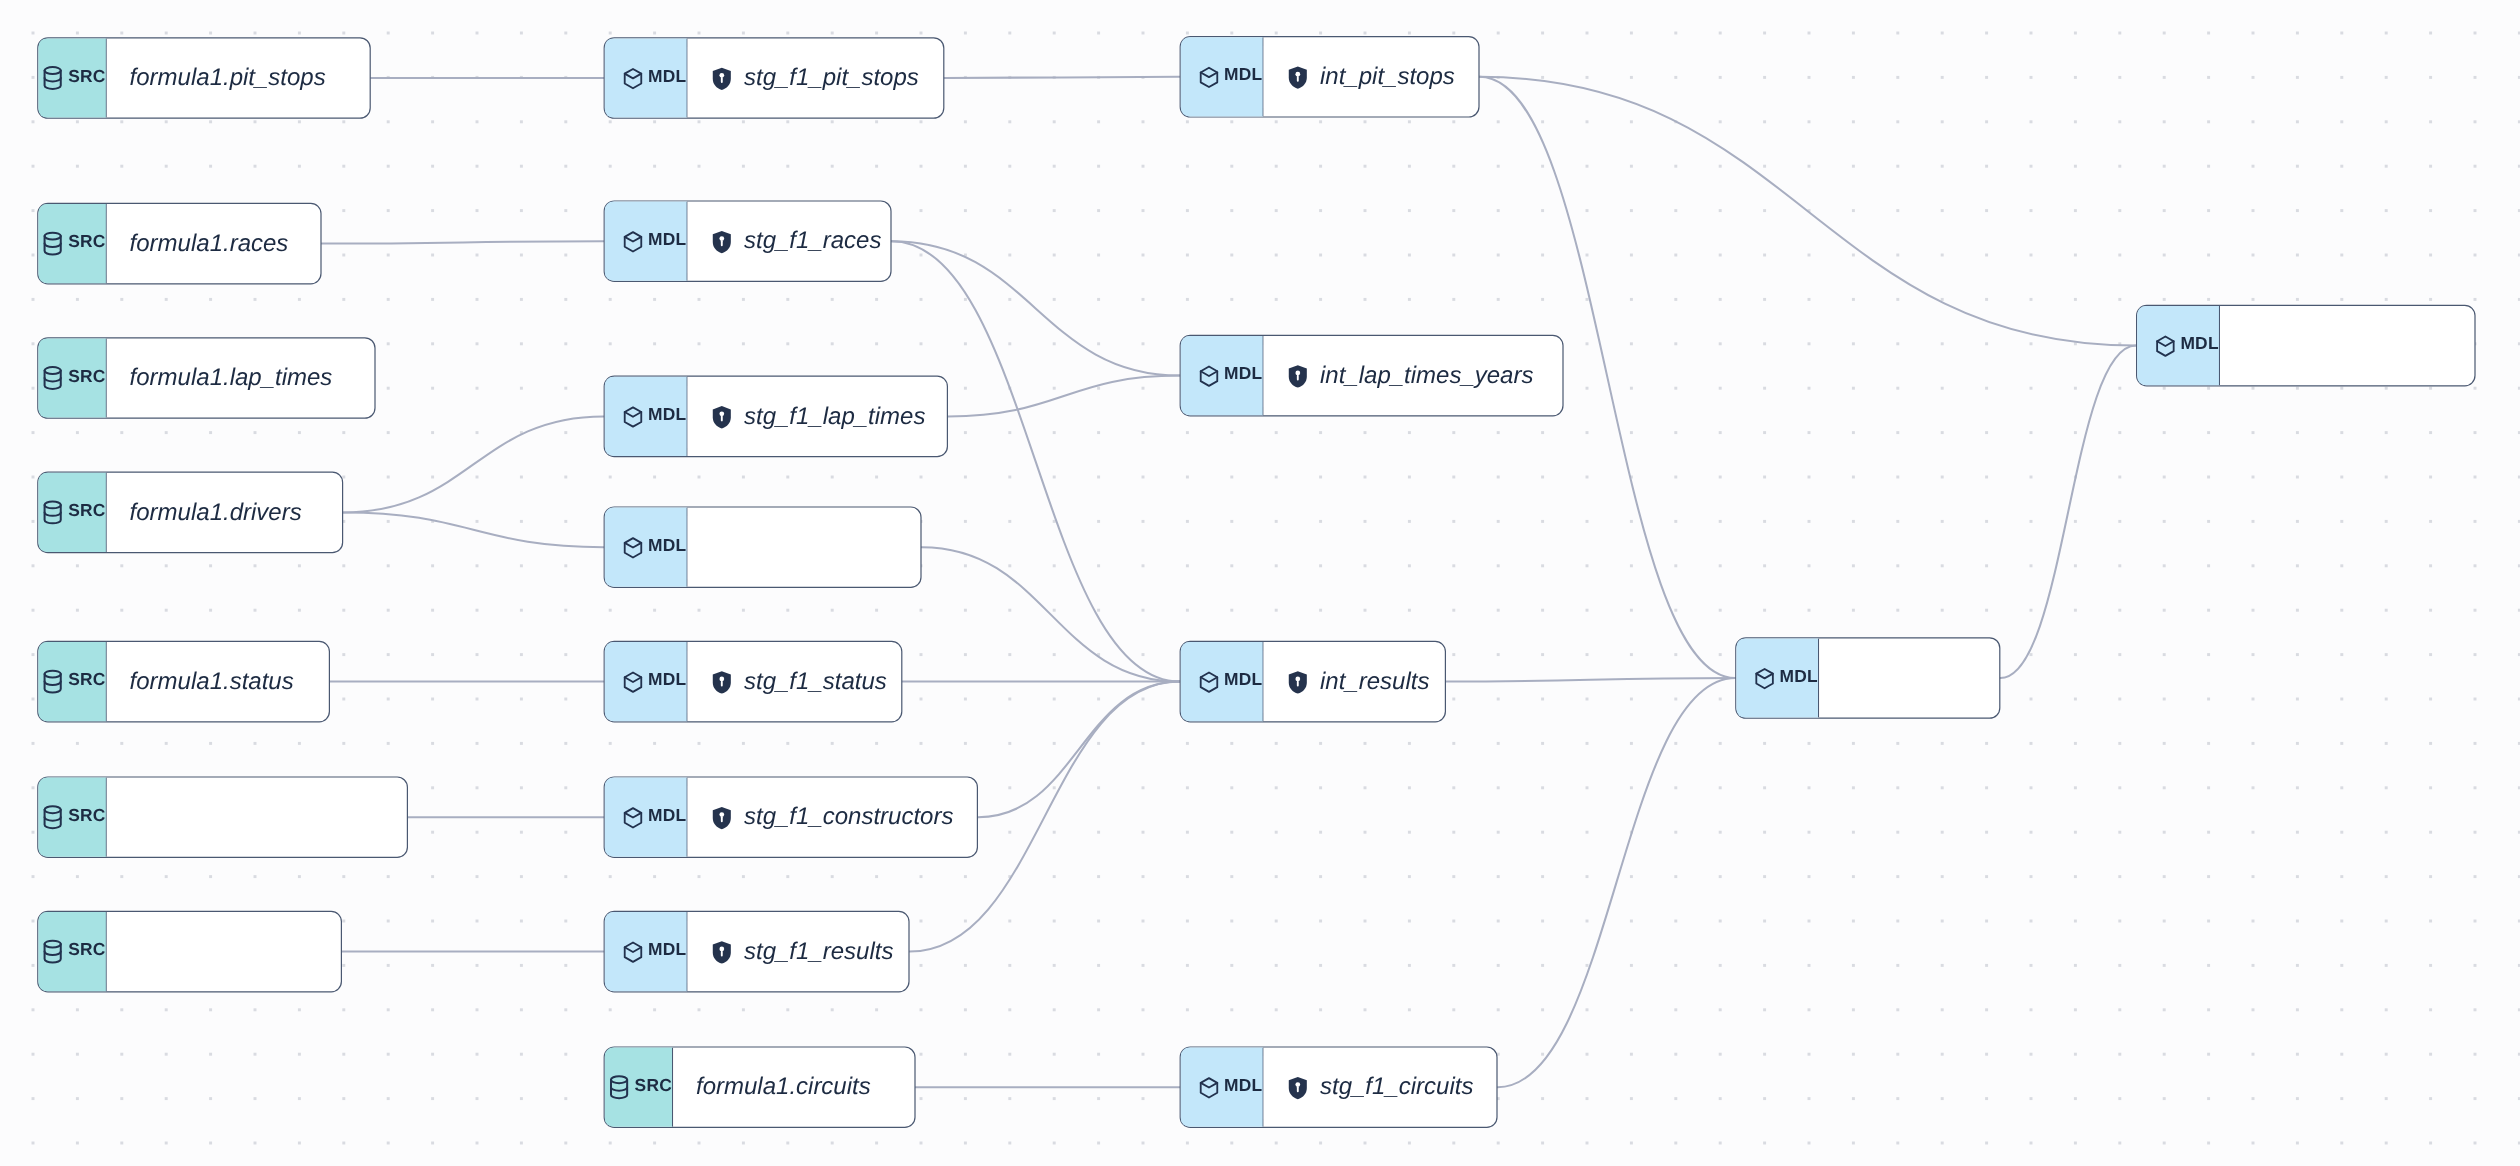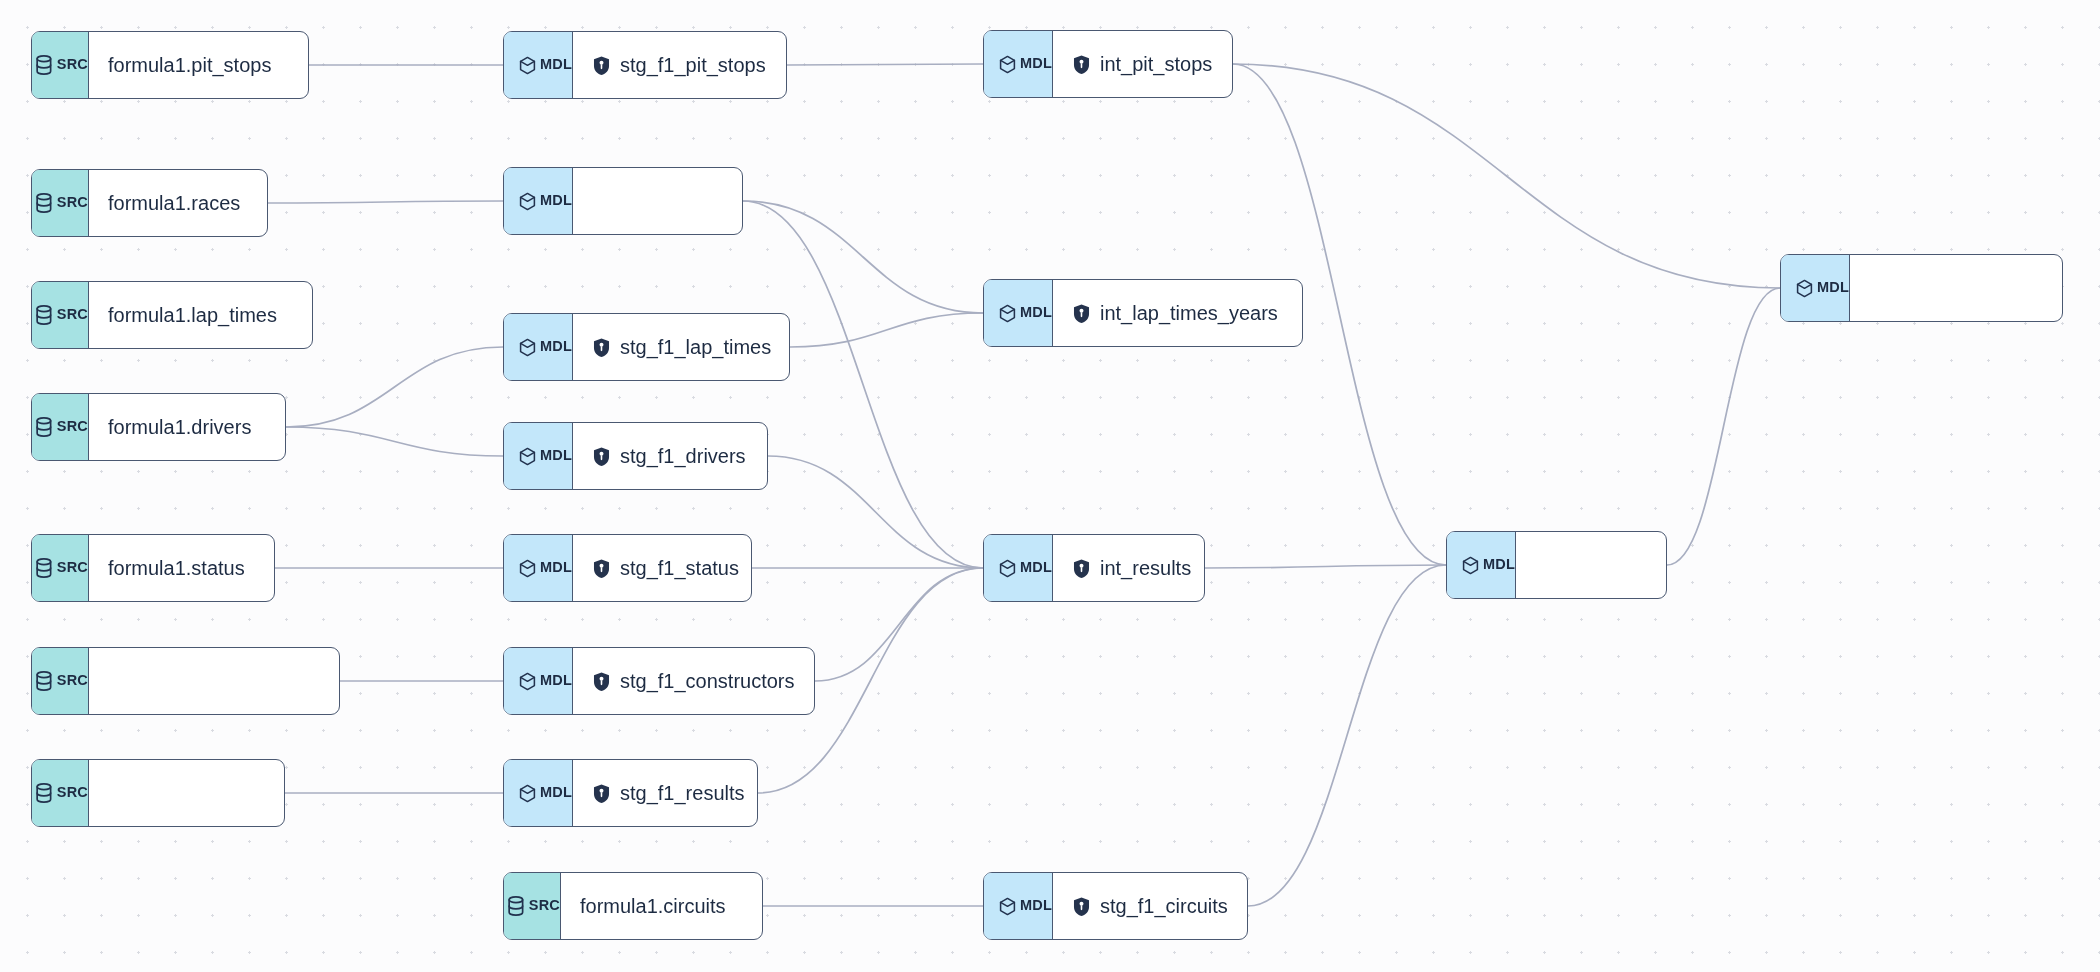--- a/index.html
+++ b/index.html
@@ -27,21 +27,21 @@
     border-top-left-radius:7px;border-bottom-left-radius:7px;
   }
   .badge.src{background:#a6e2e3;}
   .badge.mdl{background:#c3e7fa;padding-left:12px;}
   .badge .glyph{display:block;}
   .badge .badge-label{
     font-size:14.5px;font-weight:600;color:#1d2b42;letter-spacing:.2px;line-height:1.1;
   }
   .label-cell{
     flex:1;display:flex;align-items:center;padding:0 18px 0 19px;
-    min-width:0;white-space:nowrap;
+    min-width:0;white-space:nowrap;font-style:italic;
   }
   .shield{margin-right:9px;flex:0 0 auto;}
   .node-label{font-size:20px;color:#1d2b42;line-height:1;}
 </style>
 </head>
 <body>
 
 <div id="canvas">
   <svg id="edges">
       <path d="M 309 65 C 402.12 65, 409.88 65, 503 65"></path>
@@ -182,20 +182,28 @@
       </div>
     </div>
     <div class="node" style="left: 503px; top: 167px; width: 240px; height: 68px;">
       <div class="badge mdl">
   <svg class="glyph" width="29" height="29" viewBox="0 0 24 24" fill="none" stroke="#22324e" stroke-width="1.6" stroke-linejoin="round" stroke-linecap="round">
     <path d="M12 3.6 19.2 7.7v8.6L12 20.4 4.8 16.3V7.7Z"></path>
     <path d="M4.8 7.7 12 11.8l7.2-4.1"></path>
   </svg>
         <span class="badge-label">MDL</span>
       </div>
+      <div class="label-cell">
+  <svg class="shield" width="19" height="21" viewBox="0 0 24 26">
+    <path d="M12 1.5 21.5 5v8.2c0 6-3.9 10-9.5 11.8C6.4 23.2 2.5 19.2 2.5 13.2V5Z" fill="#25334d"></path>
+    <circle cx="12" cy="9.6" r="2.5" fill="#ffffff"></circle>
+    <rect x="11" y="11.4" width="2" height="6.2" rx="1" fill="#ffffff"></rect>
+  </svg>
+        <span class="node-label">stg_f1_races</span>
+      </div>
     </div>
     <div class="node" style="left: 503px; top: 313px; width: 287px; height: 68px;">
       <div class="badge mdl">
   <svg class="glyph" width="29" height="29" viewBox="0 0 24 24" fill="none" stroke="#22324e" stroke-width="1.6" stroke-linejoin="round" stroke-linecap="round">
     <path d="M12 3.6 19.2 7.7v8.6L12 20.4 4.8 16.3V7.7Z"></path>
     <path d="M4.8 7.7 12 11.8l7.2-4.1"></path>
   </svg>
         <span class="badge-label">MDL</span>
       </div>
       <div class="label-cell">
@@ -207,28 +215,20 @@
         <span class="node-label">stg_f1_lap_times</span>
       </div>
     </div>
     <div class="node" style="left: 503px; top: 422px; width: 265px; height: 68px;">
       <div class="badge mdl">
   <svg class="glyph" width="29" height="29" viewBox="0 0 24 24" fill="none" stroke="#22324e" stroke-width="1.6" stroke-linejoin="round" stroke-linecap="round">
     <path d="M12 3.6 19.2 7.7v8.6L12 20.4 4.8 16.3V7.7Z"></path>
     <path d="M4.8 7.7 12 11.8l7.2-4.1"></path>
   </svg>
         <span class="badge-label">MDL</span>
-      </div>
-      <div class="label-cell">
-  <svg class="shield" width="19" height="21" viewBox="0 0 24 26">
-    <path d="M12 1.5 21.5 5v8.2c0 6-3.9 10-9.5 11.8C6.4 23.2 2.5 19.2 2.5 13.2V5Z" fill="#25334d"></path>
-    <circle cx="12" cy="9.6" r="2.5" fill="#ffffff"></circle>
-    <rect x="11" y="11.4" width="2" height="6.2" rx="1" fill="#ffffff"></rect>
-  </svg>
-        <span class="node-label">stg_f1_drivers</span>
       </div>
     </div>
     <div class="node" style="left: 503px; top: 534px; width: 249px; height: 68px;">
       <div class="badge mdl">
   <svg class="glyph" width="29" height="29" viewBox="0 0 24 24" fill="none" stroke="#22324e" stroke-width="1.6" stroke-linejoin="round" stroke-linecap="round">
     <path d="M12 3.6 19.2 7.7v8.6L12 20.4 4.8 16.3V7.7Z"></path>
     <path d="M4.8 7.7 12 11.8l7.2-4.1"></path>
   </svg>
         <span class="badge-label">MDL</span>
       </div>

